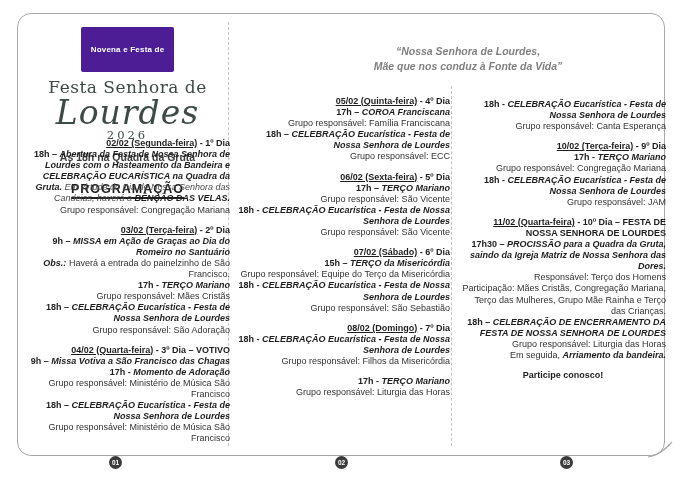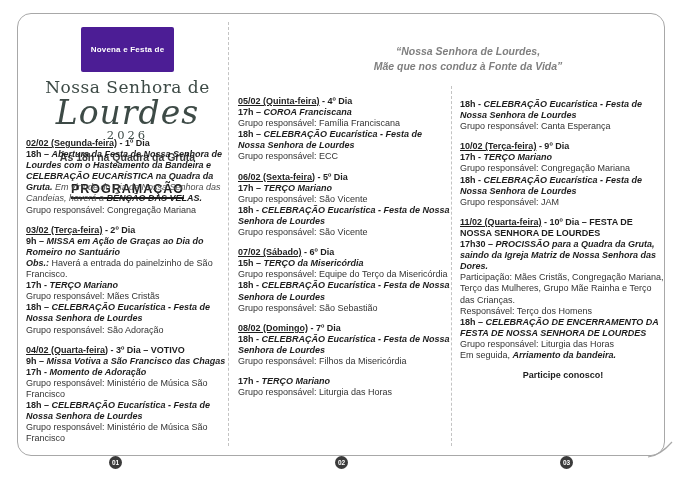--- a/index.html
+++ b/index.html
@@ -43,21 +43,21 @@
   .quote{
     position:absolute;left:300px;top:30px;width:300px;text-align:center;
     font-size:10.5px;font-weight:bold;font-style:italic;color:#808080;line-height:15px;
   }
   
   .pcol{position:absolute;font-size:9px;line-height:11.1px;}
   .pcol1{left:8px;top:124px;width:204px;}
   .pcol2{left:220px;top:82px;width:212px;}
   .pcol3{left:442px;top:85px;width:206px;}
   .entry{margin-bottom:9px;}
-  .line{color:#333333;}
+  .line{color:#333333;text-align:right;}
   .line.center{text-align:center;margin-top:8px;}
   .run.r{font-weight:normal;}
   .run.b{font-weight:bold;color:#1d1d1d;}
   .run.i{font-style:italic;color:#4a4a4a;}
   .run.bi{font-weight:bold;font-style:italic;color:#1d1d1d;}
   .run.bu{font-weight:bold;text-decoration:underline;color:#1d1d1d;}
   
   .page-markers{position:absolute;left:0;top:456px;width:680px;height:14px;}
   .page-badge{
     position:absolute;width:13px;height:13px;border-radius:50%;background:#3b3b3b;
@@ -68,21 +68,21 @@
 </head>
 <body>
 
 <div class="card">
 
   <div class="sep sep1"></div>
   <div class="sep sep2"></div>
 
   <div class="col-header">
     <div><span class="badge-pill">Novena e Festa de</span></div>
-    <div class="title-prefix">Nossa Senhora de</div>
+    <div class="title-prefix">Festa Senhora de</div>
     <div class="title-script">Lourdes</div>
     <div class="title-year">2026</div>
     <div class="subtitle">Às 18h na Quadra da Gruta</div>
     <div><span class="section-title">PROGRAMAÇÃO</span></div>
   </div>
 
   <div class="quote">
     <div>“Nossa Senhora de Lourdes,</div>
     <div>Mãe que nos conduz à Fonte da Vida”</div>
   </div>
@@ -151,22 +151,22 @@
       <div class="entry">
         <div class="line"><span class="run bu">10/02 (Terça-feira)</span><span class="run b"> - 9º Dia</span></div>
         <div class="line"><span class="run b">17h - </span><span class="run bi">TERÇO Mariano</span></div>
         <div class="line"><span class="run r">Grupo responsável: Congregação Mariana</span></div>
         <div class="line"><span class="run b">18h - </span><span class="run bi">CELEBRAÇÃO Eucarística - Festa de Nossa Senhora de Lourdes</span></div>
         <div class="line"><span class="run r">Grupo responsável: JAM</span></div>
       </div>
       <div class="entry">
         <div class="line"><span class="run bu">11/02 (Quarta-feira)</span><span class="run b"> - 10º Dia – FESTA DE NOSSA SENHORA DE LOURDES</span></div>
         <div class="line"><span class="run b">17h30 – </span><span class="run bi">PROCISSÃO para a Quadra da Gruta, saindo da Igreja Matriz de Nossa Senhora das Dores.</span></div>
+        <div class="line"><span class="run r">Responsável: Terço dos Homens</span></div>
         <div class="line"><span class="run r">Participação: Mães Cristãs, Congregação Mariana, Terço das Mulheres, Grupo Mãe Rainha e Terço das Crianças.</span></div>
-        <div class="line"><span class="run r">Responsável: Terço dos Homens</span></div>
         <div class="line"><span class="run b">18h – </span><span class="run bi">CELEBRAÇÃO DE ENCERRAMENTO DA FESTA DE NOSSA SENHORA DE LOURDES</span></div>
         <div class="line"><span class="run r">Grupo responsável: Liturgia das Horas</span></div>
         <div class="line"><span class="run r">Em seguida, </span><span class="run bi">Arriamento da bandeira.</span></div>
       </div>
       <div class="entry">
         <div class="line center"><span class="run b">Participe conosco!</span></div>
       </div>
     </div>
 
   <svg class="tail" width="26" height="18" viewBox="0 0 26 18">

